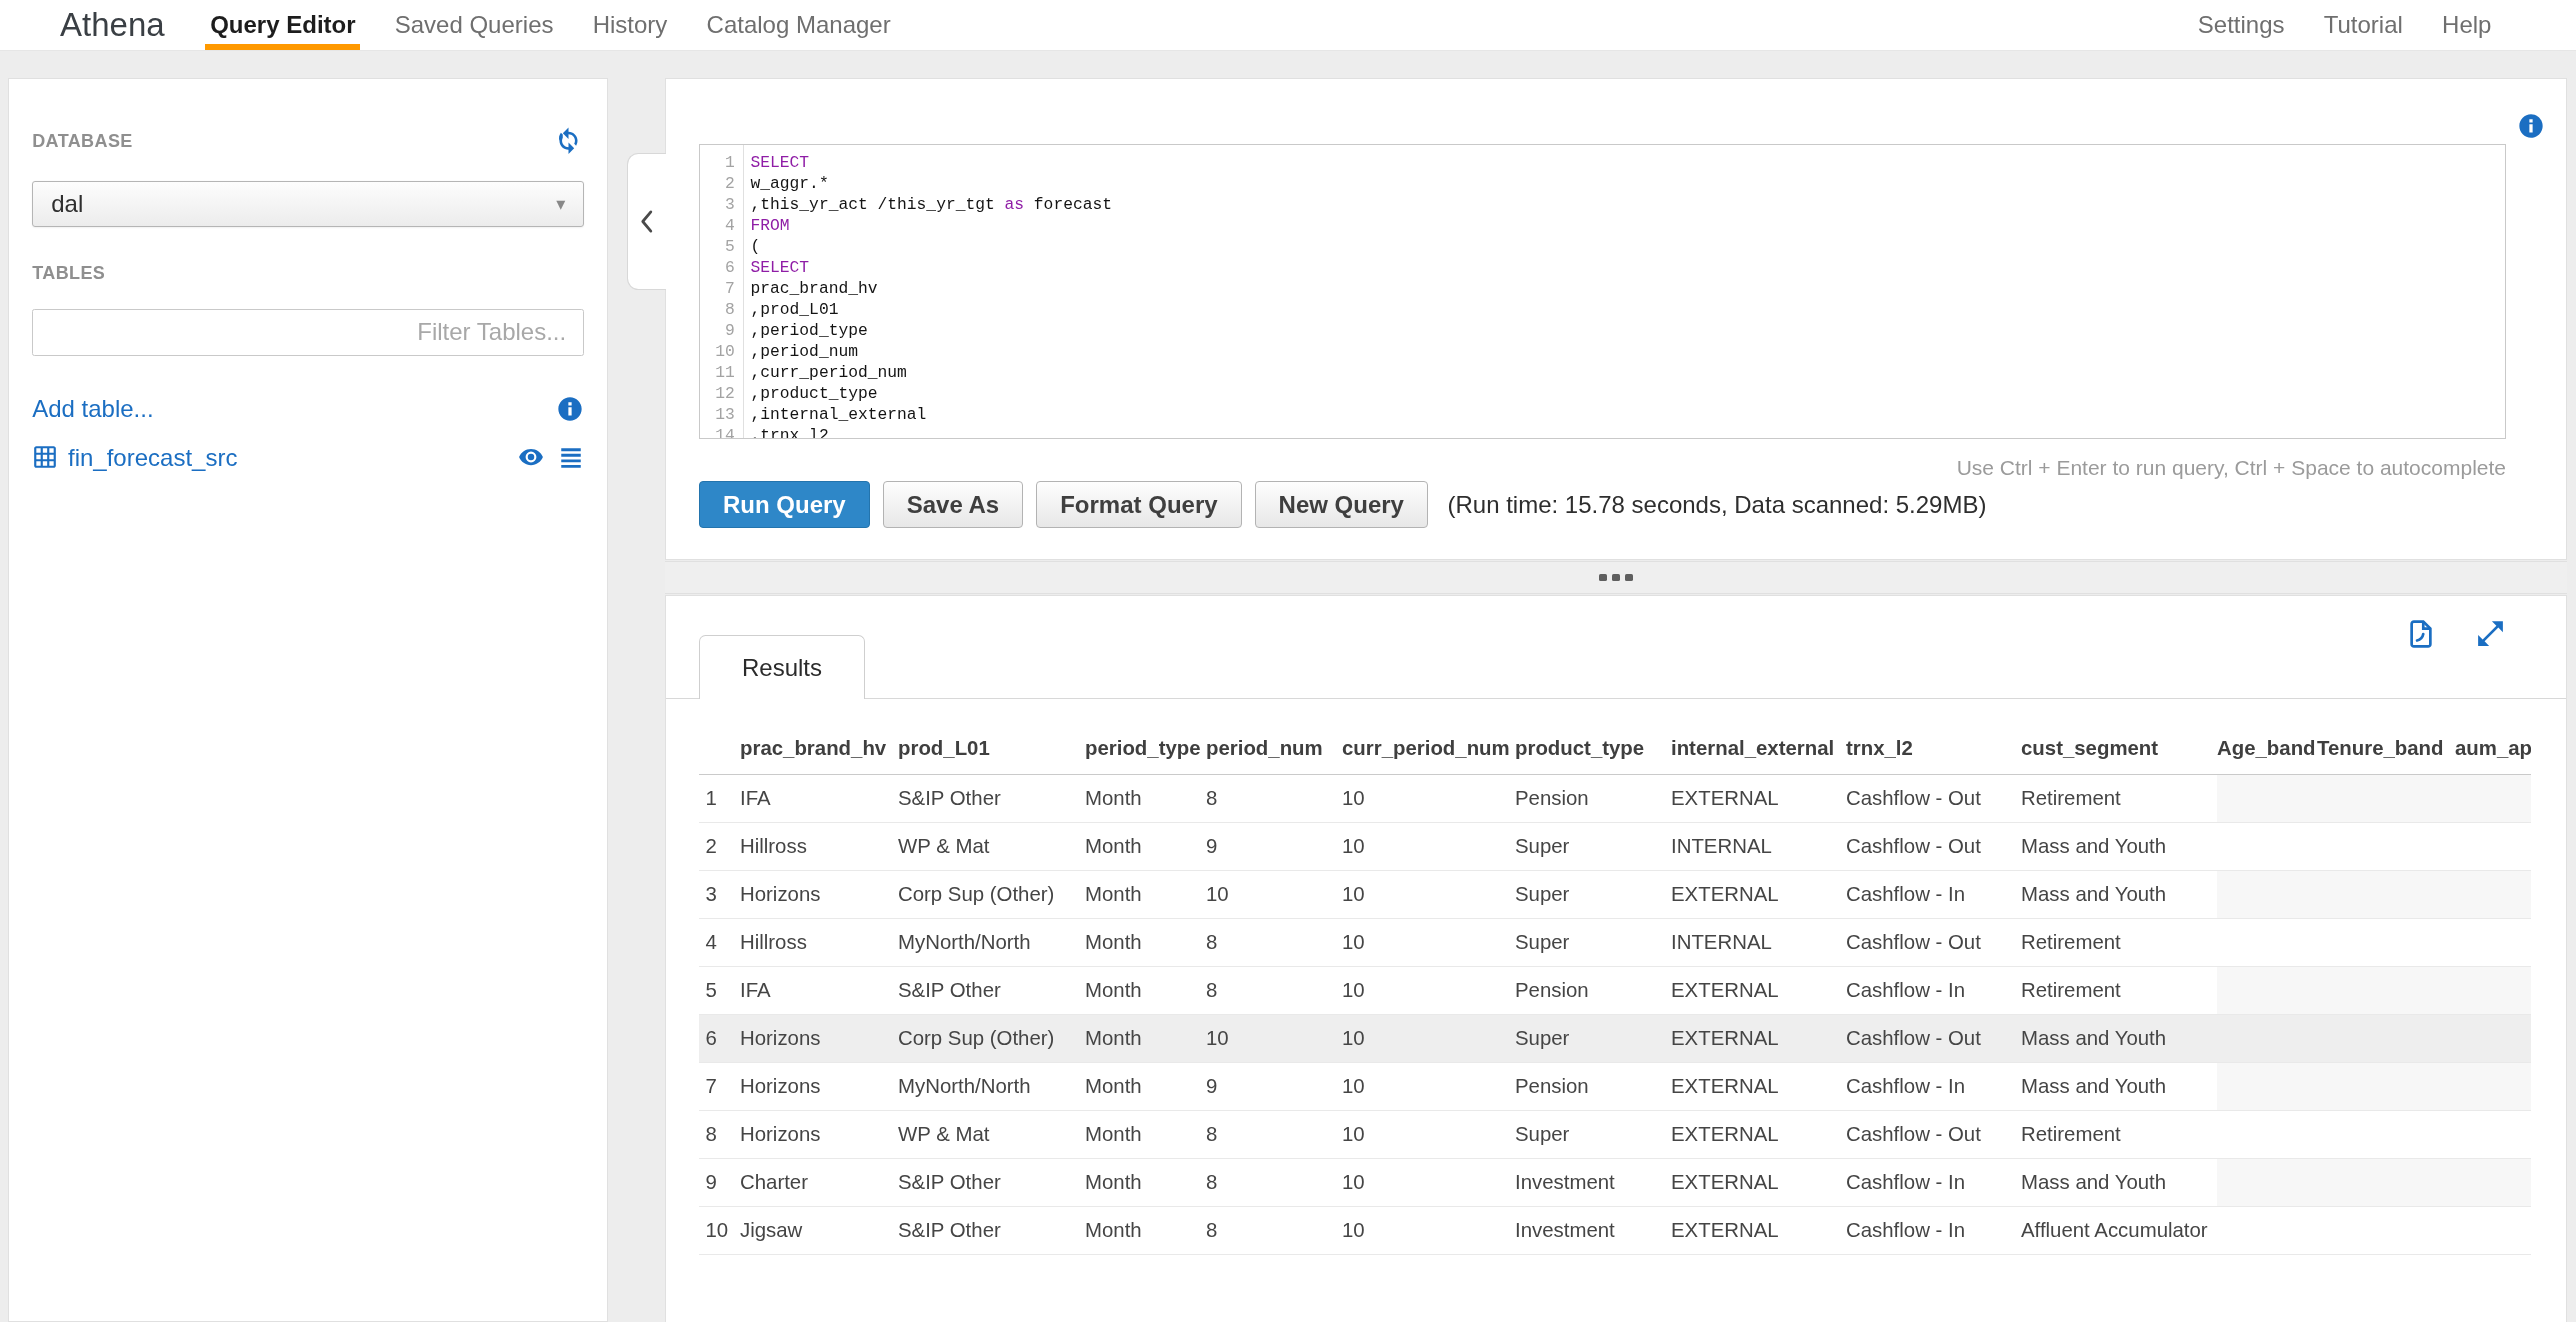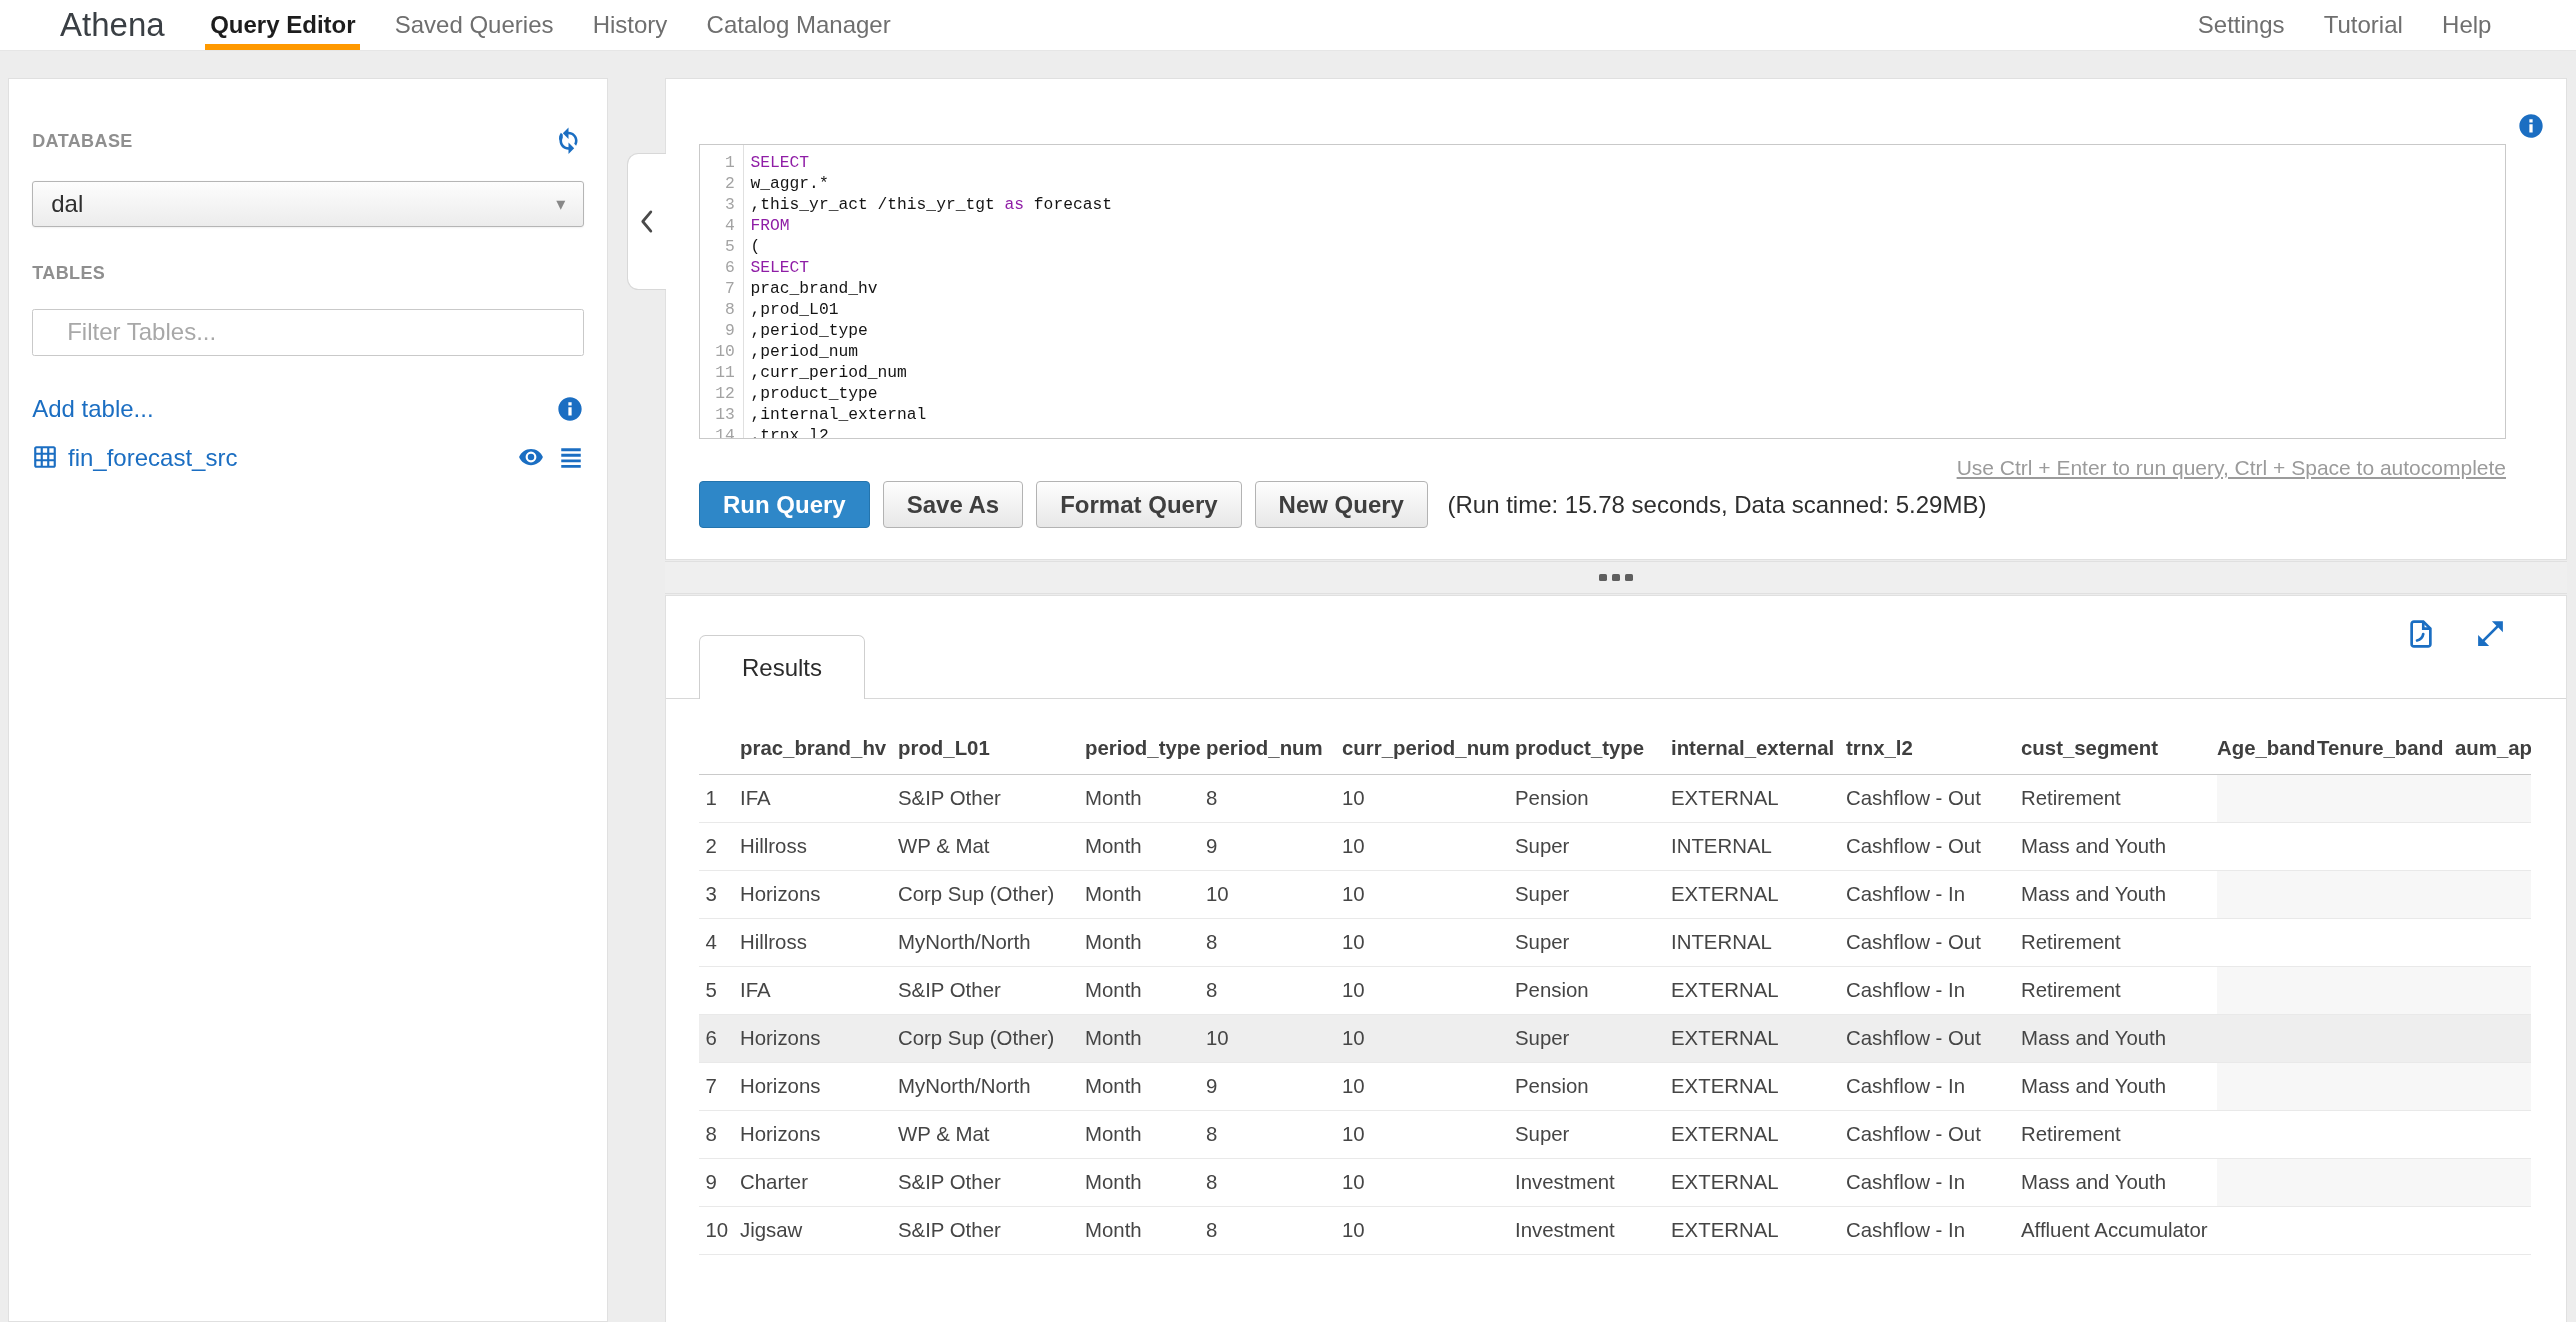--- a/index.html
+++ b/index.html
@@ -25,21 +25,21 @@
   .side-row { display:flex; justify-content:space-between; align-items:center; }
   .db-row { margin-top:45px; }
   .section-label { font-size:18px; font-weight:bold; color:#8f8f8f; letter-spacing:0.4px; }
   .db-select { margin-top:23px; height:46px; border:0.8px solid #b5b5b5; border-radius:3px;
                background:linear-gradient(#fdfdfd,#ececec); display:flex; align-items:center;
                justify-content:space-between; padding:0 18px; font-size:24px; color:#2f2f2f;
                cursor:pointer; box-shadow:0 0.8px 1.6px rgba(0,0,0,.06); }
   .caret { font-size:18px; color:#888; }
   .tables-label { margin-top:36px; }
   .filter-input { margin-top:24.5px; width:100%; height:47px; border:0.8px solid #c9c9c9; border-radius:2.4px;
-                  font-size:24px; padding:0 34px; color:#333; font-family:"Liberation Sans",sans-serif; }
+                  font-size:24px; padding:0 17px; color:#333; font-family:"Liberation Sans",sans-serif;text-align:right; }
   .filter-input::placeholder { color:#a8a8a8; }
   .add-row { margin-top:39px; }
   .blue-link { color:#1b6ec2; font-size:24px; cursor:pointer; }
   .tbl-row { margin-top:21px; display:flex; align-items:center; }
   .tbl-name { color:#1b6ec2; font-size:24px; margin-left:9.8px; cursor:pointer; }
   .tbl-icons { margin-left:auto; display:flex; align-items:center; gap:14.7px; }
   .info-badge { width:28px; height:28px; }
 
   
   .collapse-tab { position:absolute; left:627px; top:153px; width:39px; height:137px; background:#fff;
@@ -50,21 +50,21 @@
   .query-card { position:absolute; left:665px; top:78px; width:1902px; height:482px; background:#fff;
                 border:0.8px solid #e0e0e0; }
   .q-info { position:absolute; right:21px; top:33px; }
   .editor { position:absolute; left:33px; right:60px; top:65px; height:295px; border:0.8px solid #c9c9c9;
             display:flex; overflow:hidden; background:#fff; cursor:text; }
   .gutter { width:44px; padding:6.5px 8.2px 0 0; text-align:right; color:#a3a3a3;
             font:16.3px/21px "Liberation Mono",monospace; border-right:0.8px solid #e0e0e0; flex:none; }
   .code { padding:6.5px 0 0 6.5px; font:16.3px/21px "Liberation Mono",monospace; color:#141414;
           white-space:pre; flex:1; }
   .kw { color:var(--kw); }
-  .editor-hint { position:absolute; right:60px; top:377px; font-size:21px; color:#9b9b9b;text-decoration:underline; }
+  .editor-hint { position:absolute; right:60px; top:377px; font-size:21px; color:#9b9b9b; }
   .btn-row { position:absolute; left:33px; top:402px; display:flex; align-items:center; gap:13px; }
   .btn { height:47px; padding:0 23px; border:0.8px solid #b3b3b3; border-radius:4px;
          background:linear-gradient(#fefefe,#e7e7e7); font-size:24px; font-weight:bold; color:#3f3f3f;
          display:flex; align-items:center; cursor:pointer; white-space:nowrap; }
   .btn.primary { background:var(--run); border-color:#2374ad; color:#fff; }
   .run-status { font-size:24px; color:#2e2e2e; margin-left:6.5px; white-space:nowrap; }
 
   
   .divider { position:absolute; left:665px; top:561px; width:1902px; height:33px; background:#efefef;
              border-top:1.6px solid #e0e0e0; border-bottom:1.6px solid #e0e0e0;

